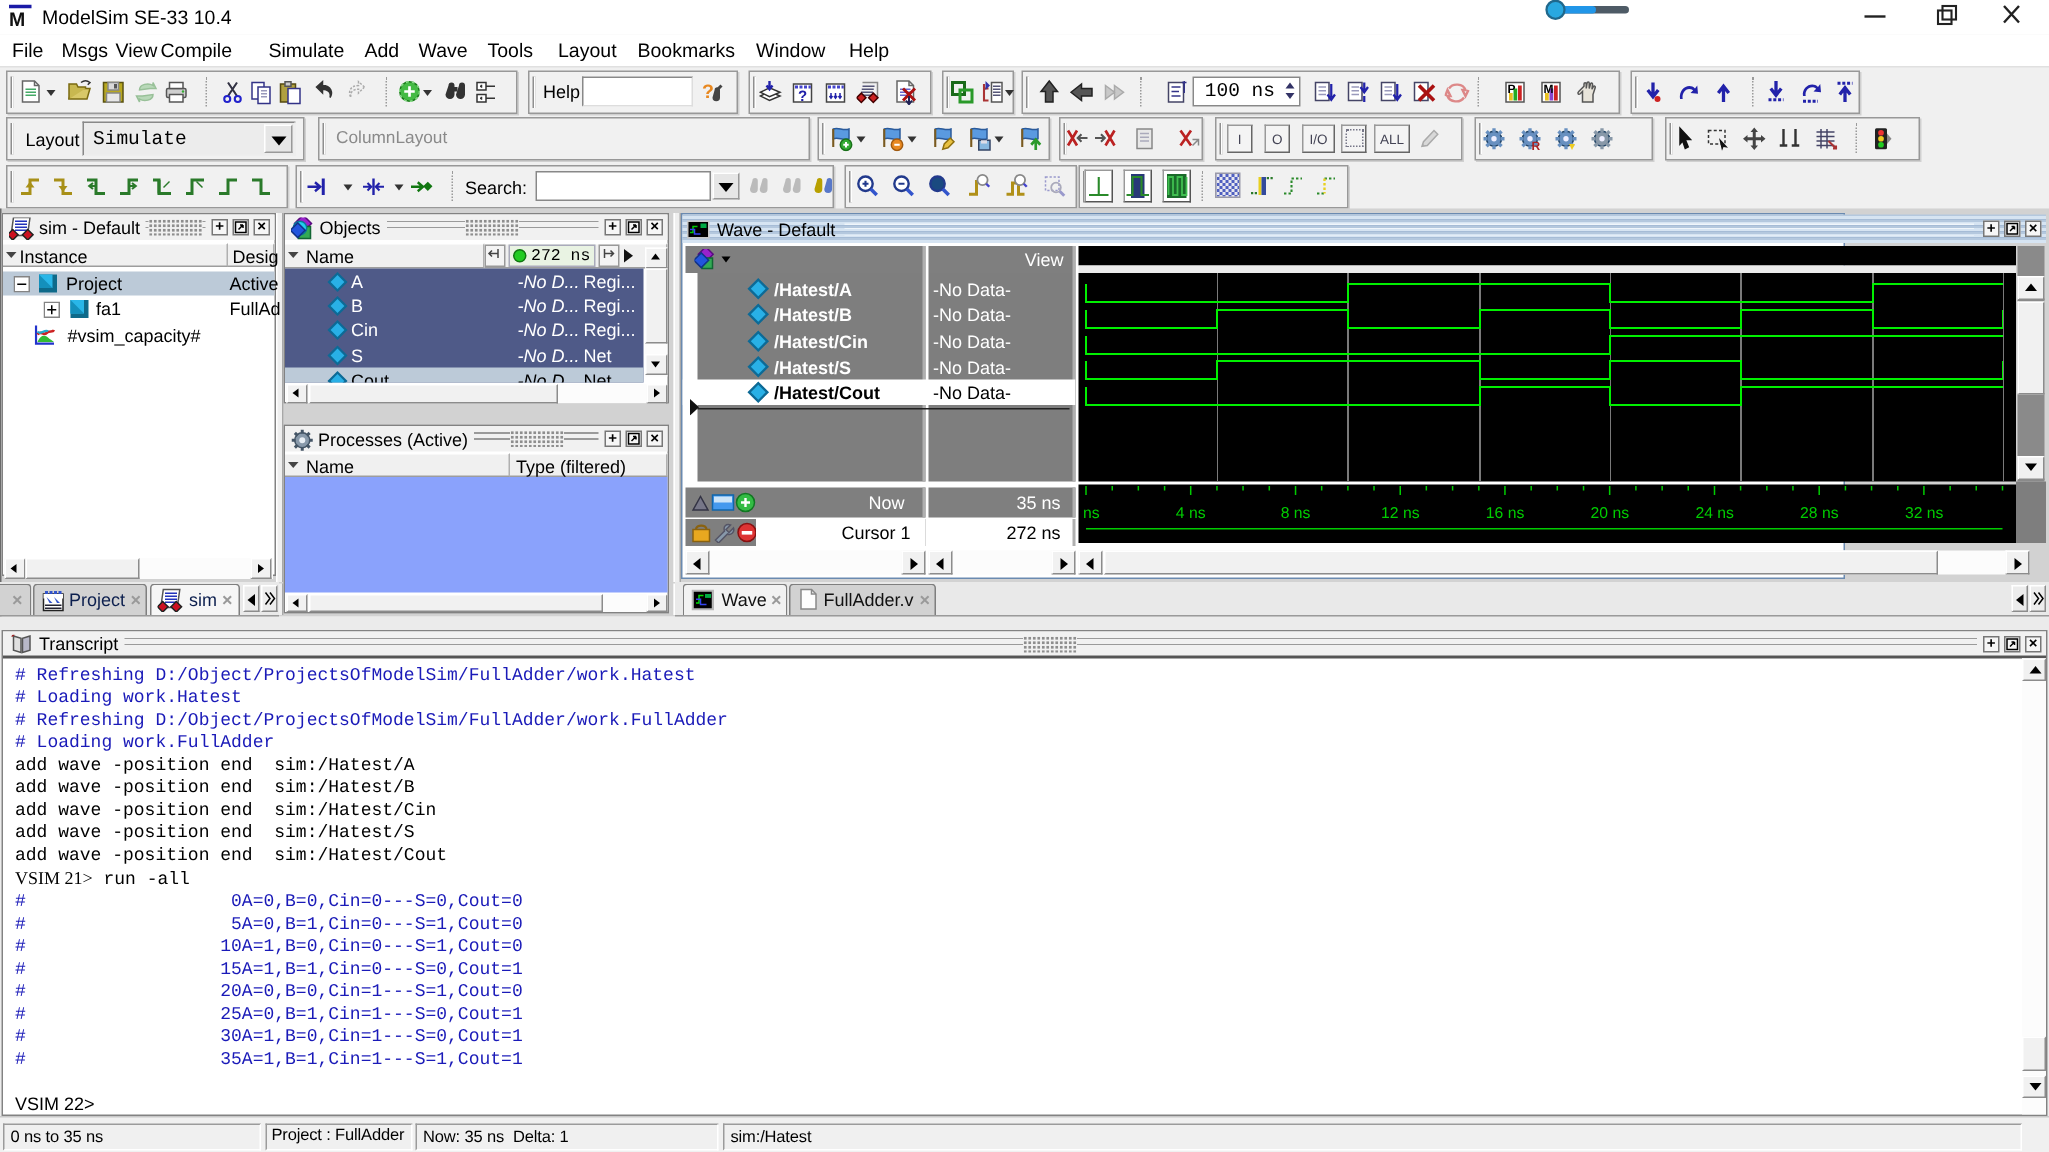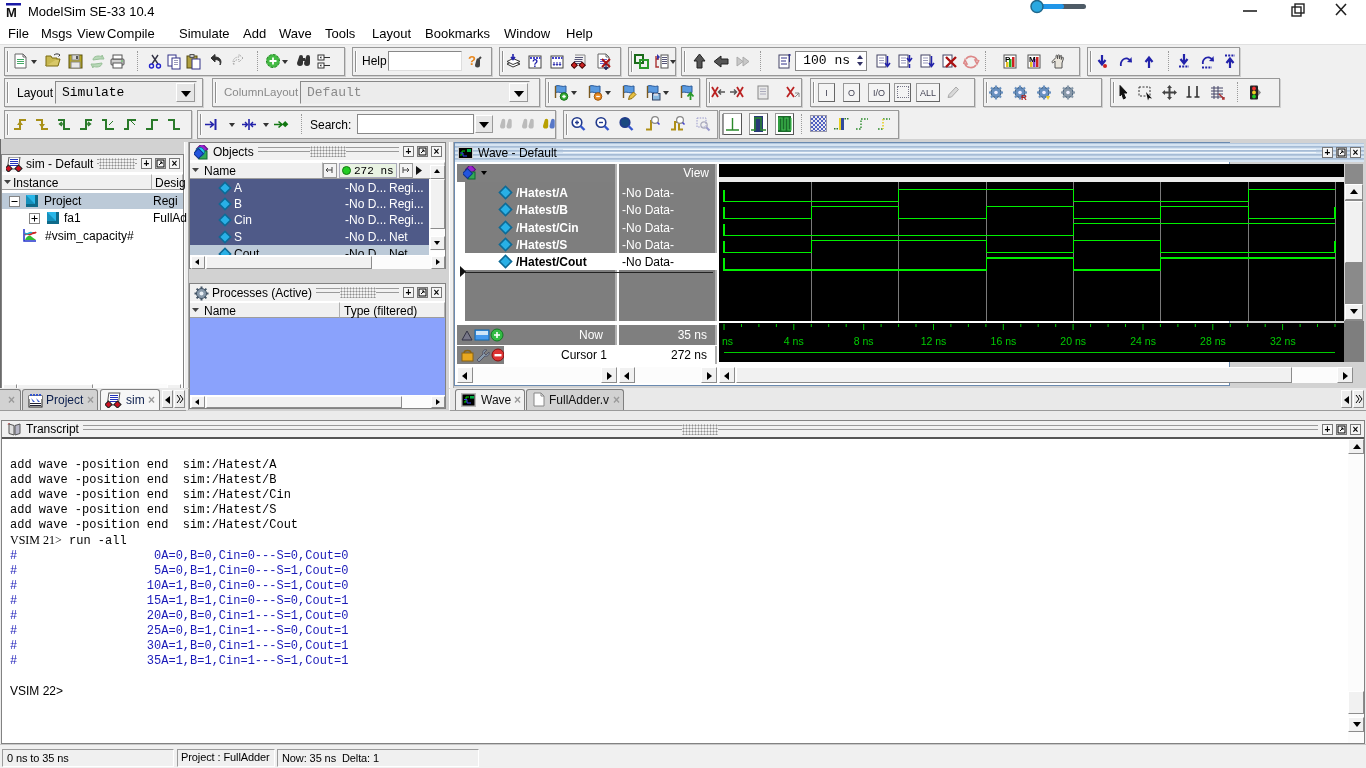--- a/index.html
+++ b/index.html
@@ -27,21 +27,21 @@
 .phead .grip:after { content:""; position:absolute; left:50%; margin-left:-18px; top:-1px; width:36px; height:11px; background:#f1f1f1 radial-gradient(circle, #8e8e8e 0.9px, rgba(0,0,0,0) 1.1px); background-size:3px 3px; }
 .pbtn { width:11px; height:11px; border:1px solid #777; background:#f6f6f6; margin-right:3px; position:relative; font-size:10px; line-height:9px; text-align:center; color:#000; font-weight:bold; }
 .colhdr { position:absolute; background:#f0f0f0; border-right:1px solid #b0b0b0; border-bottom:1px solid #9d9d9d; border-top:1px solid #fff; font-size:12px; color:#000; }
 
 .sbtn { position:absolute; background:#f1f1f1; border:1px solid #8c8c8c; border-top-color:#fff; border-left-color:#fff; }
 .arr { position:absolute; width:0; height:0; }
 .thumb { position:absolute; background:#f1f1f1; border:1px solid #8c8c8c; border-top-color:#fff; border-left-color:#fff; }
 .track { position:absolute; background:#fcfcfc; }
 .objrow { position:absolute; left:0; width:100%; height:16px; }
 .objrow .oname { position:absolute; left:44px; top:1px; }
-.objrow .oval { position:absolute; left:155px; top:1px; }
+.objrow .oval { position:absolute; left:155px; top:1px;font-style:italic; }
 .objrow .otyp { position:absolute; left:199px; top:1px; }
 .odia { position:absolute; left:28px; top:1px; }
 .wrow { position:absolute; left:0; width:100%; height:17px; font-size:12px; color:#fff; }
 .wrow .wname { position:absolute; left:61px; top:2px;font-weight:bold; }
 .wrow .wmsg { position:absolute; left:167px; top:2px; }
 
 .tab { position:absolute; height:21px; border:1px solid #7f7f7f; border-bottom:none; border-radius:3px 3px 0 0; font-size:12px; color:#0c1f4e; }
 
 #transcript-text { font-family:"Liberation Mono", monospace; font-size:12px; line-height:15px; white-space:pre; color:#000; }
 .blue { color:#1a1ab8; }
@@ -334,23 +334,20 @@
       <svg class="abs" style="left:1222px;top:8px" width="17" height="17" viewBox="0 0 17 17">
         <path d="M8 15 L8 7 M4.5 10 L8 5.5 L11.5 10" stroke="#22a" stroke-width="2.2" fill="none"></path>
         <line x1="3" y1="2.5" x2="13" y2="2.5" stroke="#22a" stroke-width="2" stroke-dasharray="2 1.2"></line>
       </svg>
       <div class="tsep" style="left:1168px;top:6px"></div>
       <div class="tgrp" style="left:4px;top:33px;width:199px"></div>
       <span class="tlabel" style="left:17px;top:41px">Layout</span>
       <div class="combo" style="left:55px;top:36px;width:142px;height:23px;padding:3px 0 0 6px">Simulate<div class="combobtn"></div></div>
       <div class="tgrp" style="left:212px;top:33px;width:328px"></div>
       <span class="tlabel" style="left:224px;top:41px;color:#8a8a8a;font-size:11.5px">ColumnLayout</span>
-      <div class="combo" style="left:300px;top:36px;width:230px;height:23px;padding:3px 0 0 6px;color:#8a8a8a">Default<div class="combobtn" style="background:#f0f0f0">
-          <span class="arr" style="left:4px;top:7px;border-left:5px solid transparent;border-right:5px solid transparent;border-top:6px solid #999"></span>
-        </div></div>
       <div class="tgrp" style="left:545px;top:33px;width:155px"></div>
       <svg class="abs" style="left:552px;top:39px" width="17" height="17" viewBox="0 0 17 17">
         <path d="M3.5 2 C7 0.5 10 3.5 14 2 L14 8.5 C10 10 7 7 3.5 8.5 Z" fill="#5a9ae0" stroke="#2a5a9a"></path>
         <line x1="3.5" y1="2" x2="3.5" y2="14" stroke="#7a5a20" stroke-width="1.4"></line>
         <circle cx="12" cy="12.5" r="3.8" fill="#33aa33" stroke="#187018"></circle>
         <path d="M12 10.7 L12 14.3 M10.2 12.5 L13.8 12.5" stroke="#fff" stroke-width="1.3"></path>
       </svg>
       <svg class="abs" style="left:586px;top:39px" width="17" height="17" viewBox="0 0 17 17">
         <path d="M3.5 2 C7 0.5 10 3.5 14 2 L14 8.5 C10 10 7 7 3.5 8.5 Z" fill="#5a9ae0" stroke="#2a5a9a"></path>
         <line x1="3.5" y1="2" x2="3.5" y2="14" stroke="#7a5a20" stroke-width="1.4"></line>
@@ -639,21 +636,21 @@
       </svg>
     </div>
 
 <div class="abs" id="main" style="left:0;top:139px;width:1366px;height:272px;background:#d2d2d2"></div>
     <div class="abs" style="left:0;top:411px;width:1366px;height:9px;background:#ebebeb"></div>
     <div class="abs" style="left:0;top:139px;width:1px;height:272px;background:#6a6a6a"></div>
     <div class="abs" style="left:184px;top:142px;width:5px;height:268px;background:#efefef;border-left:1px solid #fff;border-right:1px solid #a8a8a8"></div>
     <div class="abs" style="left:449px;top:142px;width:5px;height:268px;background:#efefef;border-left:1px solid #fff;border-right:1px solid #a8a8a8"></div>
     <div class="abs" style="left:0;top:388px;width:450px;height:1px;background:#d2d2d2"></div>
 
-<div class="panel" id="simpanel" style="left:1px;top:154px;width:183px;height:242px">
+<div class="panel" id="simpanel" style="left:1px;top:142px;width:183px;height:242px">
   <div class="phead">
     <svg style="margin:1px 3px 0 4px" width="17" height="15" viewBox="0 0 17 15">
       <rect x="3" y="0" width="11" height="12" fill="#fff" stroke="#555" stroke-width="1" transform="skewX(-8)"></rect>
       <g stroke="#2233bb" stroke-width="1">
             <line x1="4" y1="2.5" x2="12" y2="2.5"></line>
             <line x1="4" y1="4.5" x2="12" y2="4.5"></line>
             <line x1="4" y1="6.5" x2="12" y2="6.5"></line>
             <line x1="4" y1="8.5" x2="12" y2="8.5"></line>
           </g>
       <rect x="0" y="9" width="5" height="5" fill="#cc1122" stroke="#222" transform="rotate(45 2.5 11.5)"></rect>
@@ -680,21 +677,21 @@
     <svg class="abs" style="left:7px;top:3px" width="11" height="11" viewBox="0 0 11 11">
           <rect x="0.5" y="0.5" width="10" height="10" fill="#fff" stroke="#848484"></rect>
           <line x1="2.5" y1="5.5" x2="8.5" y2="5.5" stroke="#000"></line>
         </svg>
     <svg class="abs" style="left:23px;top:1px" width="14" height="14" viewBox="0 0 14 14">
           <rect x="1" y="1" width="12" height="12" fill="#0e6a8a"></rect>
           <path d="M1 1 L10 1 L10 10 L1 10 Z" fill="#29b6e8"></path>
           <path d="M1 1 L10 10 L1 10 Z" fill="#1490bc"></path>
         </svg>
     <span class="abs" style="left:42px;top:1px">Project</span>
-    <span class="abs" style="left:151px;top:1px">Regi</span>
+    <span class="abs" style="left:151px;top:1px">Active</span>
 
     <svg class="abs" style="left:27px;top:20px" width="11" height="11" viewBox="0 0 11 11">
           <rect x="0.5" y="0.5" width="10" height="10" fill="#fff" stroke="#848484"></rect>
           <line x1="2.5" y1="5.5" x2="8.5" y2="5.5" stroke="#000"></line>
           <line x1="5.5" y1="2.5" x2="5.5" y2="8.5" stroke="#000"></line>
         </svg>
     <svg class="abs" style="left:44px;top:18px" width="14" height="14" viewBox="0 0 14 14">
           <rect x="1" y="1" width="12" height="12" fill="#0e6a8a"></rect>
           <path d="M1 1 L10 1 L10 10 L1 10 Z" fill="#29b6e8"></path>
           <path d="M1 1 L10 10 L1 10 Z" fill="#1490bc"></path>
@@ -1146,21 +1143,24 @@
     <span>Transcript</span>
     <div class="grip"></div>
     <div class="pbtn">+</div>
     <div class="pbtn"><svg width="9" height="9" viewBox="0 0 9 9">
             <rect x="1" y="1" width="7" height="7" fill="none" stroke="#000"></rect>
             <path d="M3 6 L6 3 M6 3 L4 3 M6 3 L6 5" stroke="#000" fill="none"></path>
           </svg></div>
     <div class="pbtn" style="font-weight:bold">×</div>
   </div>
   <div class="abs" style="left:0;top:16px;width:1362px;height:2px;background:#555"></div>
-  <div class="abs" id="transcript-text" style="left:8px;top:22px;width:1330px">
+  <div class="abs" id="transcript-text" style="left:8px;top:22px;width:1330px"><span class="blue"># Refreshing D:/Object/ProjectsOfModelSim/FullAdder/work.Hatest
+# Loading work.Hatest
+# Refreshing D:/Object/ProjectsOfModelSim/FullAdder/work.FullAdder
+# Loading work.FullAdder</span>
 add wave -position end  sim:/Hatest/A
 add wave -position end  sim:/Hatest/B
 add wave -position end  sim:/Hatest/Cin
 add wave -position end  sim:/Hatest/S
 add wave -position end  sim:/Hatest/Cout
 <span style="font-family:Liberation Serif, serif">VSIM 21&gt;</span> run -all
 <span class="blue">#                   0A=0,B=0,Cin=0---S=0,Cout=0
 #                   5A=0,B=1,Cin=0---S=1,Cout=0
 #                  10A=1,B=0,Cin=0---S=1,Cout=0
 #                  15A=1,B=1,Cin=0---S=0,Cout=1
@@ -1176,15 +1176,16 @@
   <div class="arr" style="left:1351px;top:23px;border-left:4px solid transparent;border-right:4px solid transparent;border-bottom:5px solid #000"></div>
   <div class="thumb" style="left:1346px;top:270px;width:16px;height:23px"></div>
   <div class="sbtn" style="left:1346px;top:296px;width:16px;height:15px"></div>
   <div class="arr" style="left:1351px;top:301px;border-left:4px solid transparent;border-right:4px solid transparent;border-top:5px solid #000"></div>
 </div>
 
 <div class="abs" id="statusbar" style="left:0;top:744px;width:1366px;height:24px;background:#f0f0f0;border-top:1px solid #c8c8c8">
   <div class="scell" style="left:2px;width:172px">0 ns to 35 ns</div>
   <div class="scell" style="left:177px;width:98px;padding:1px 2px 0 3px">Project : FullAdder</div>
   <div class="scell" style="left:277px;width:202px">Now: 35 ns &nbsp;Delta: 1</div>
+  <div class="scell" style="left:482px;width:866px">sim:/Hatest</div>
 </div>
 
 </div>
 
 </body></html>

